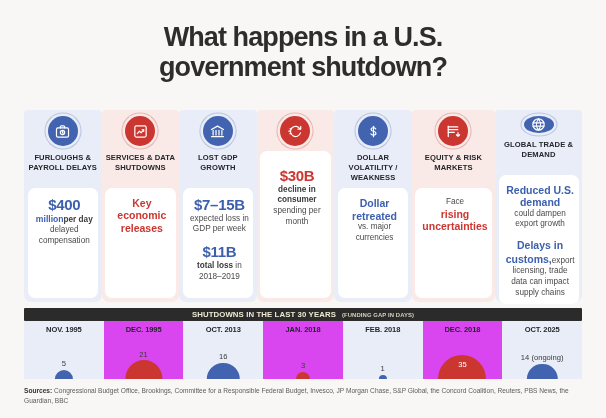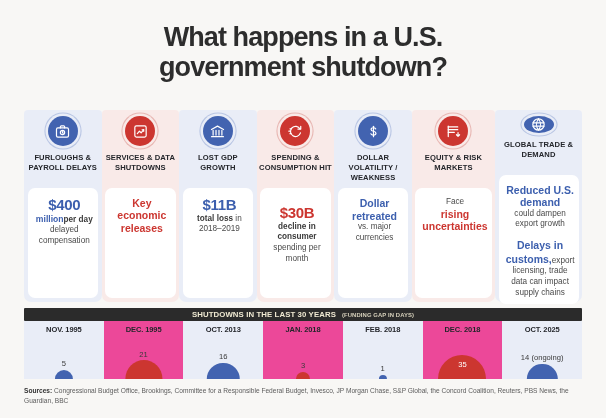--- a/index.html
+++ b/index.html
@@ -162,21 +162,21 @@
   }
   .tcol {
     flex: 1 1 0;
     position: relative;
     display: flex;
     flex-direction: column;
     align-items: center;
     overflow: hidden;
   }
   .tcol.blue { background: #e9edf7; }
-  .tcol.red  { background: #ec4899; }
+  .tcol.red  { background: #d946ef; }
   .tdate {
     margin-top: 4px;
     font-size: 7.5px;
     font-weight: bold;
     color: #24262b;
     letter-spacing: -0.1px;
   }
   .tdome {
     position: absolute;
     bottom: 0;
@@ -247,32 +247,32 @@
     <div class="col blue">
       <div class="icon-wrap blue">
         <svg width="17" height="17" viewBox="0 0 24 24" fill="none" stroke="#fff" stroke-width="1.7" stroke-linecap="round" stroke-linejoin="round">
           <path d="M3.5 9.2L12 4.4l8.5 4.8"></path>
           <path d="M5.8 10.4v6.6M9.9 10.4v6.6M14.1 10.4v6.6M18.2 10.4v6.6"></path>
           <path d="M3.6 19.3h16.8"></path>
         </svg>
       </div>
       <div class="col-head">LOST GDP GROWTH</div>
       <div class="card">
+        <div class="stat"><span class="big blue">$7–15B</span><span>expected loss in GDP per week</span></div>
         <div class="stat"><span class="big blue">$11B</span><span class="strong">total loss</span> <span>in 2018–2019</span></div>
       </div>
     </div>
     <div class="col red">
       <div class="icon-wrap red">
         <svg width="17" height="17" viewBox="0 0 24 24" fill="none" stroke="#fff" stroke-width="1.7" stroke-linecap="round" stroke-linejoin="round">
           <path d="M18.4 8.4A7.2 7.2 0 1 0 19 14"></path>
           <path d="M19.4 4.6v4h-4"></path>
           <path d="M4.2 8.2h1.6M2.6 11.6h2.2M4.2 15h1.6"></path>
         </svg>
       </div>
-      <div class="col-head">SPENDING &amp; CONSUMPTION HIT</div>
       <div class="card">
         <div class="stat"><span class="big red">$30B</span><span class="strong">decline in consumer</span> <span>spending per month</span></div>
       </div>
     </div>
     <div class="col blue">
       <div class="icon-wrap blue">
         <svg width="17" height="17" viewBox="0 0 24 24" fill="none" stroke="#fff" stroke-width="1.7" stroke-linecap="round" stroke-linejoin="round">
           <path d="M15.1 8.3c-.6-1-1.9-1.6-3.2-1.6-1.9 0-3.3 1-3.3 2.4 0 1.5 1.4 2.1 3.3 2.5 2.2.5 3.6 1.2 3.6 2.8 0 1.6-1.6 2.6-3.6 2.6-1.6 0-3-.6-3.6-1.8"></path>
           <path d="M12 4.6v14.8"></path>
         </svg>

